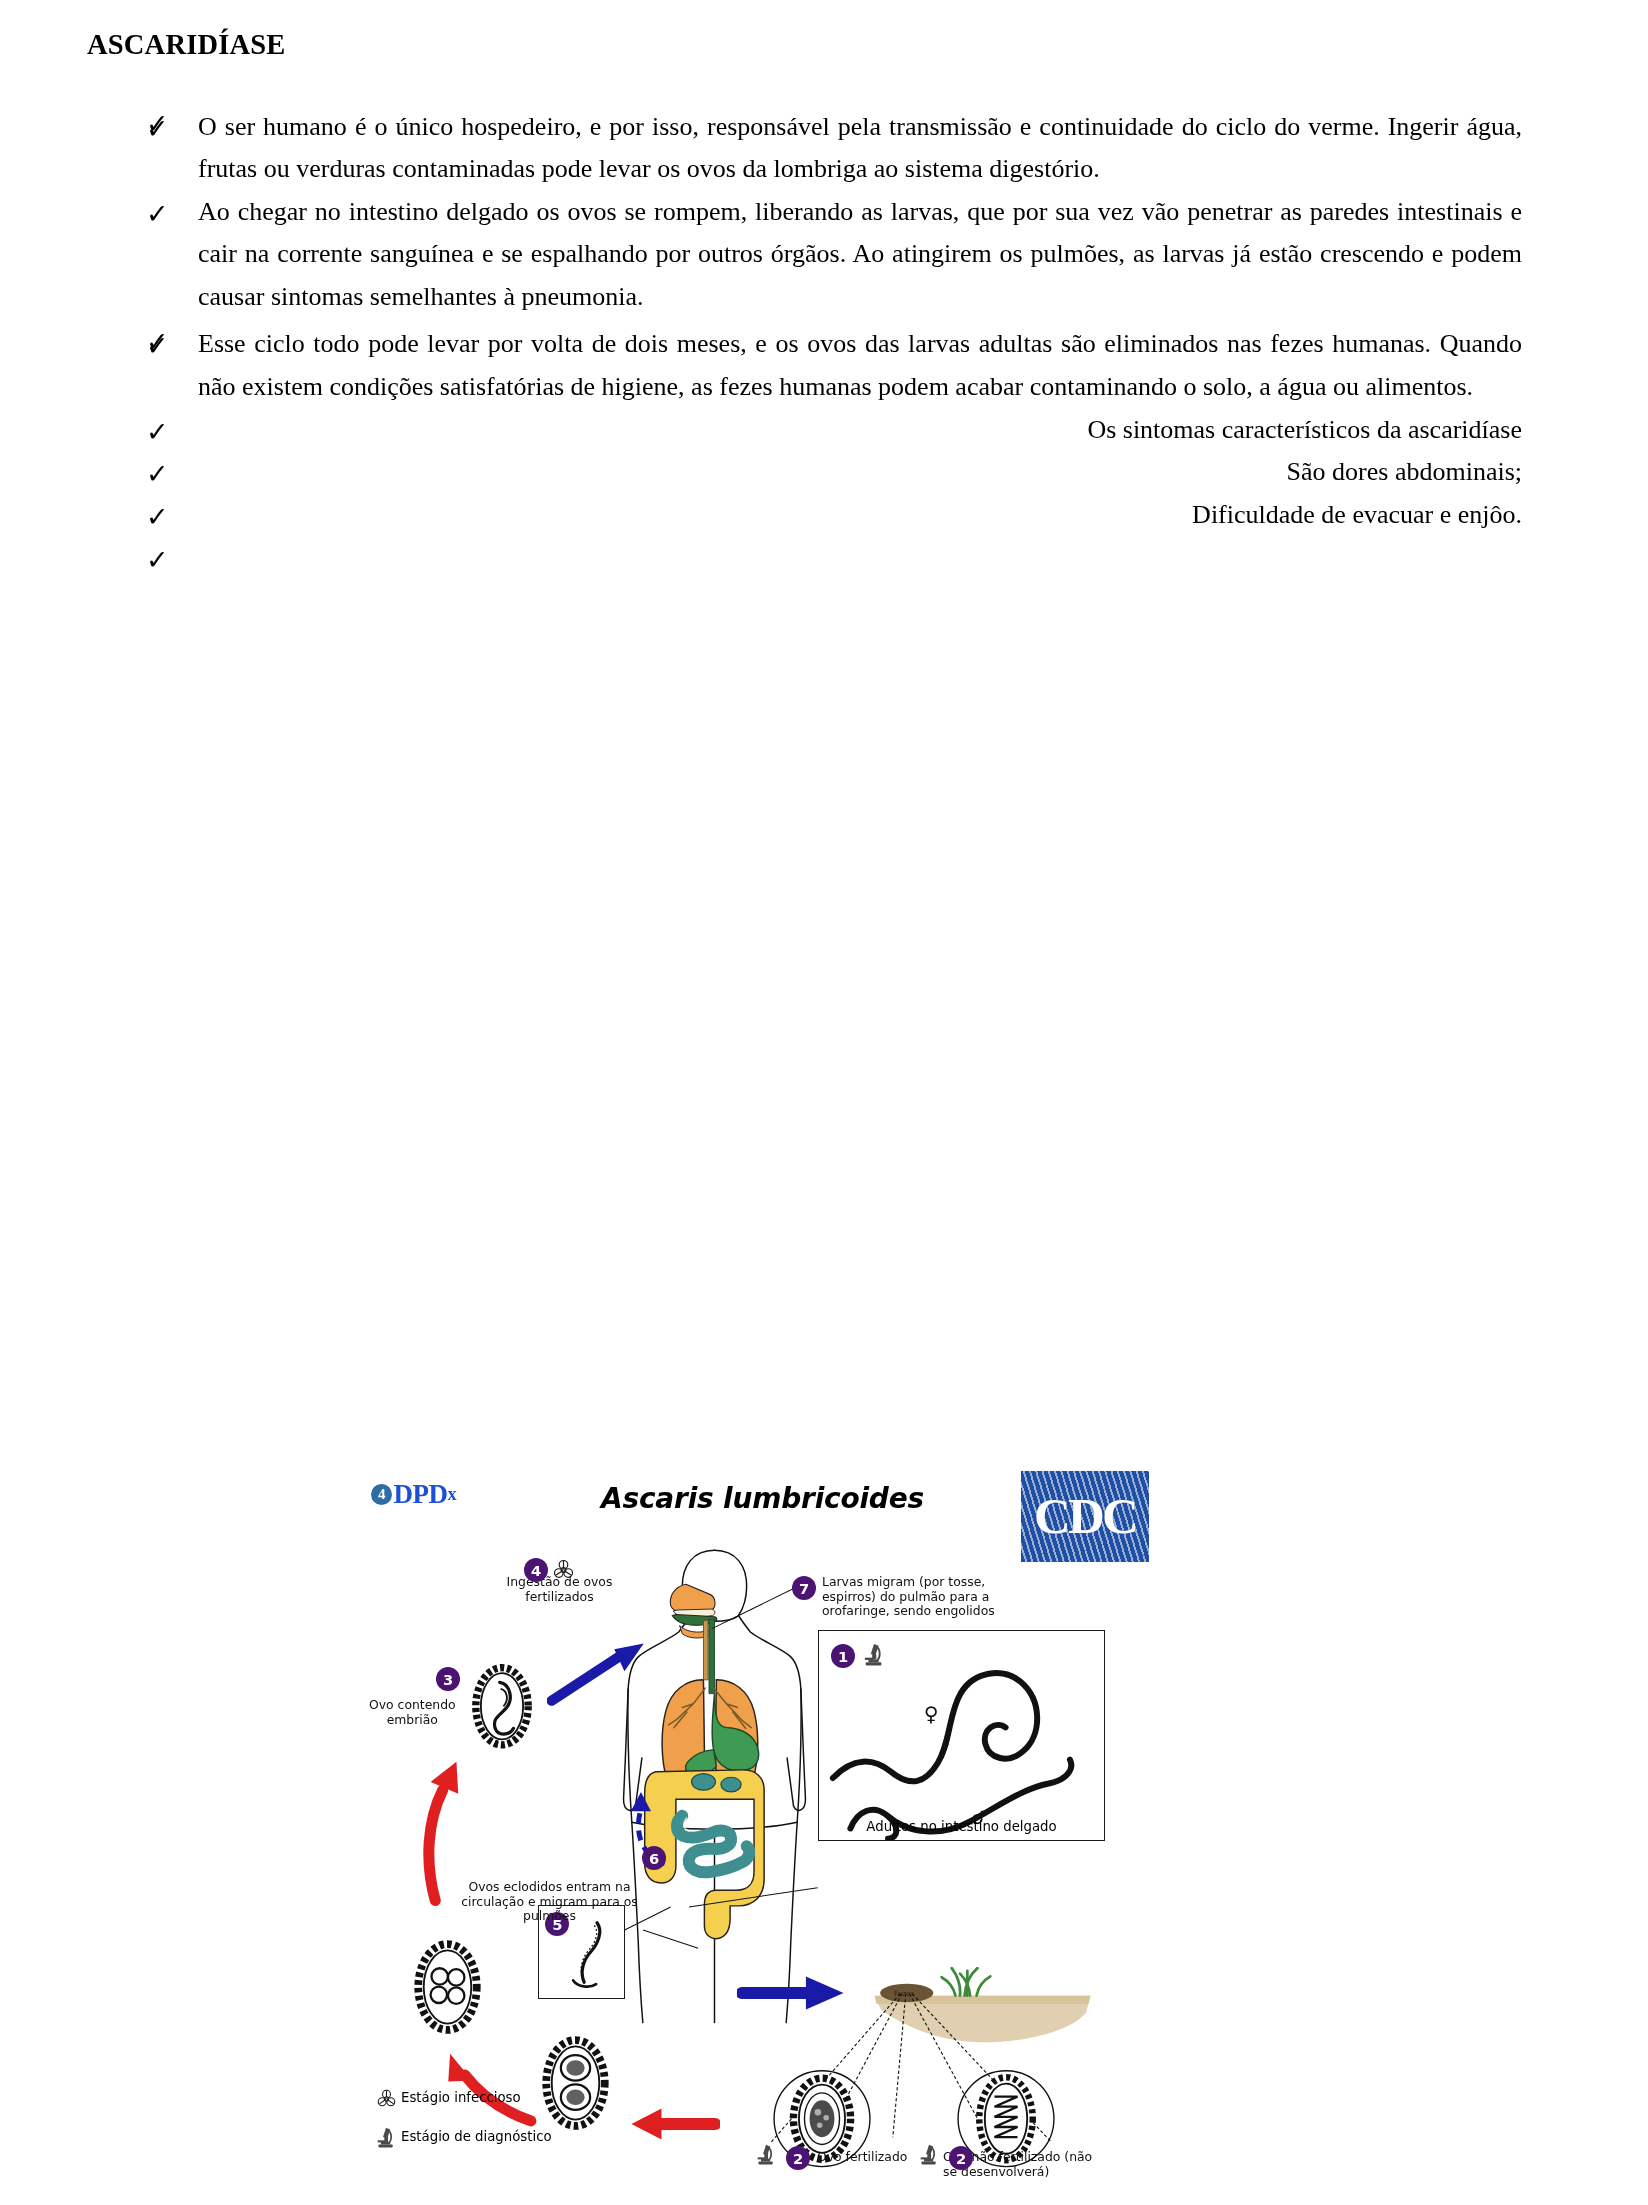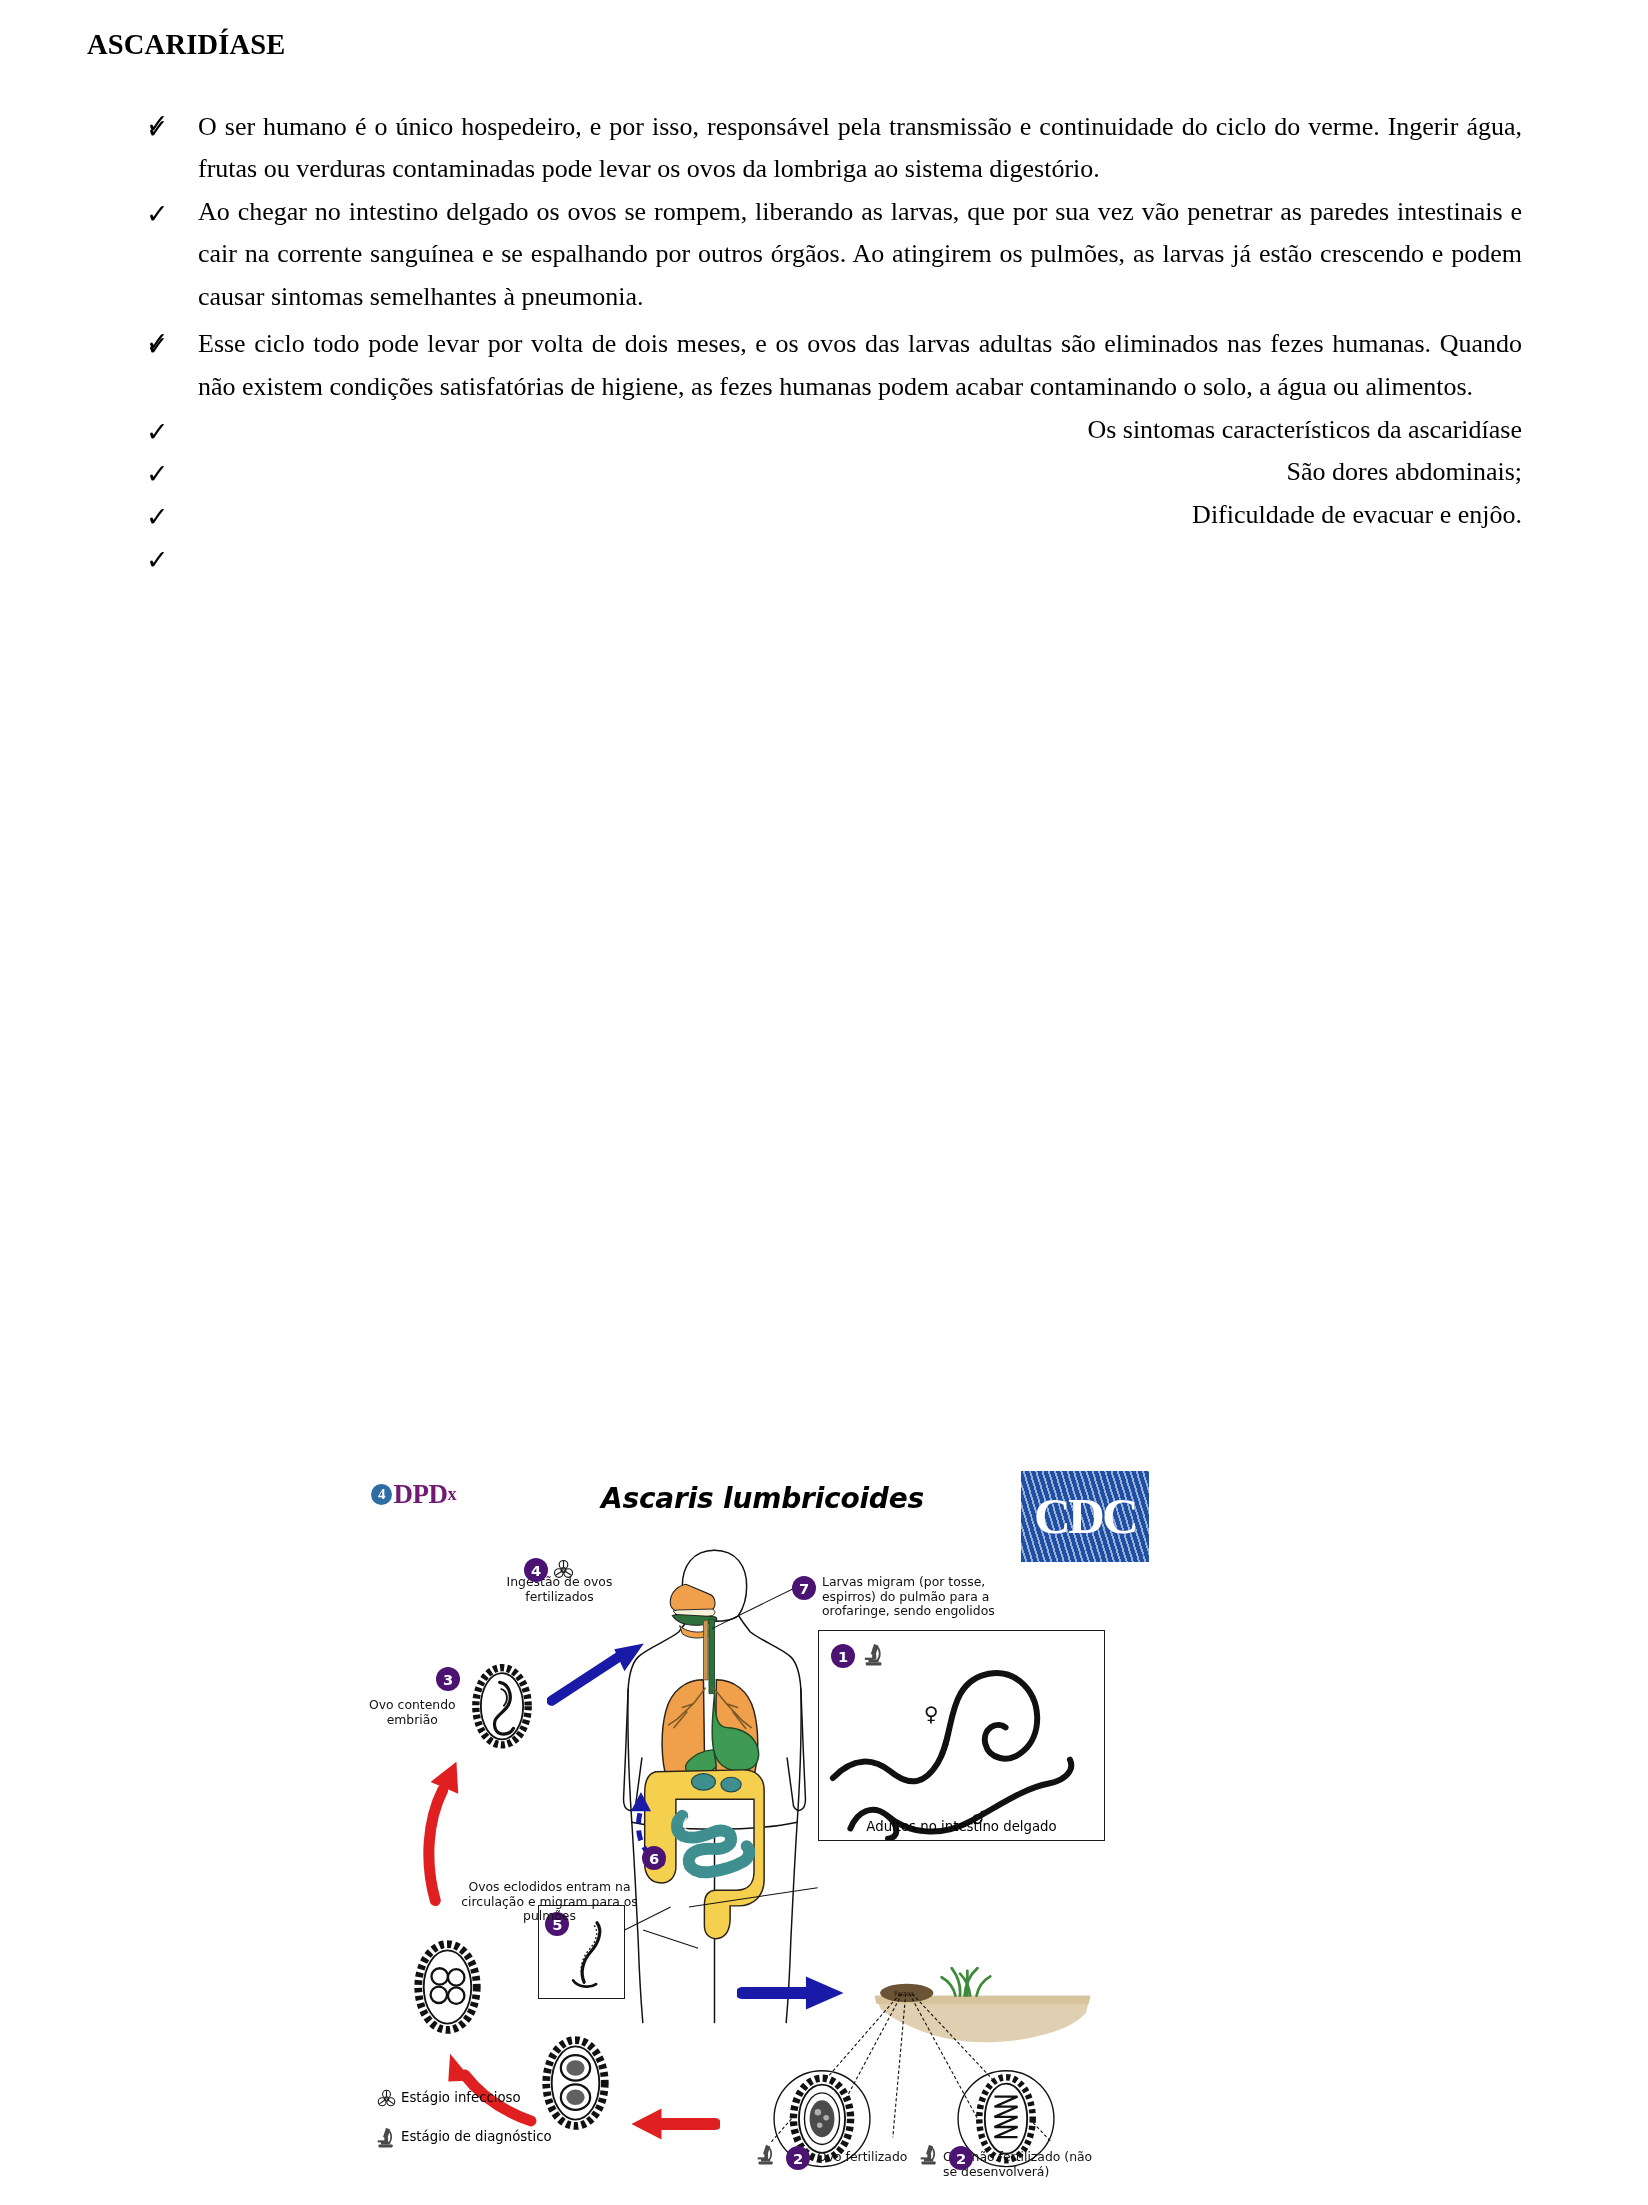--- a/index.html
+++ b/index.html
@@ -84,21 +84,21 @@
     font-size: 28px;
     letter-spacing: -0.2px;
   }
   .dpdx {
     position: absolute;
     left: 22px;
     top: 36px;
     font-family: "Liberation Serif", serif;
     font-size: 27px;
     font-weight: bold;
-    color: #701a75;
+    color: #1d4ed8;
     letter-spacing: -0.5px;
     display: flex;
     align-items: center;
   }
   .dpdx .mark {
     display: inline-block;
     width: 21px; height: 21px;
     border-radius: 50%;
     background: #2e6ca4;
     margin-right: 1.4px;

